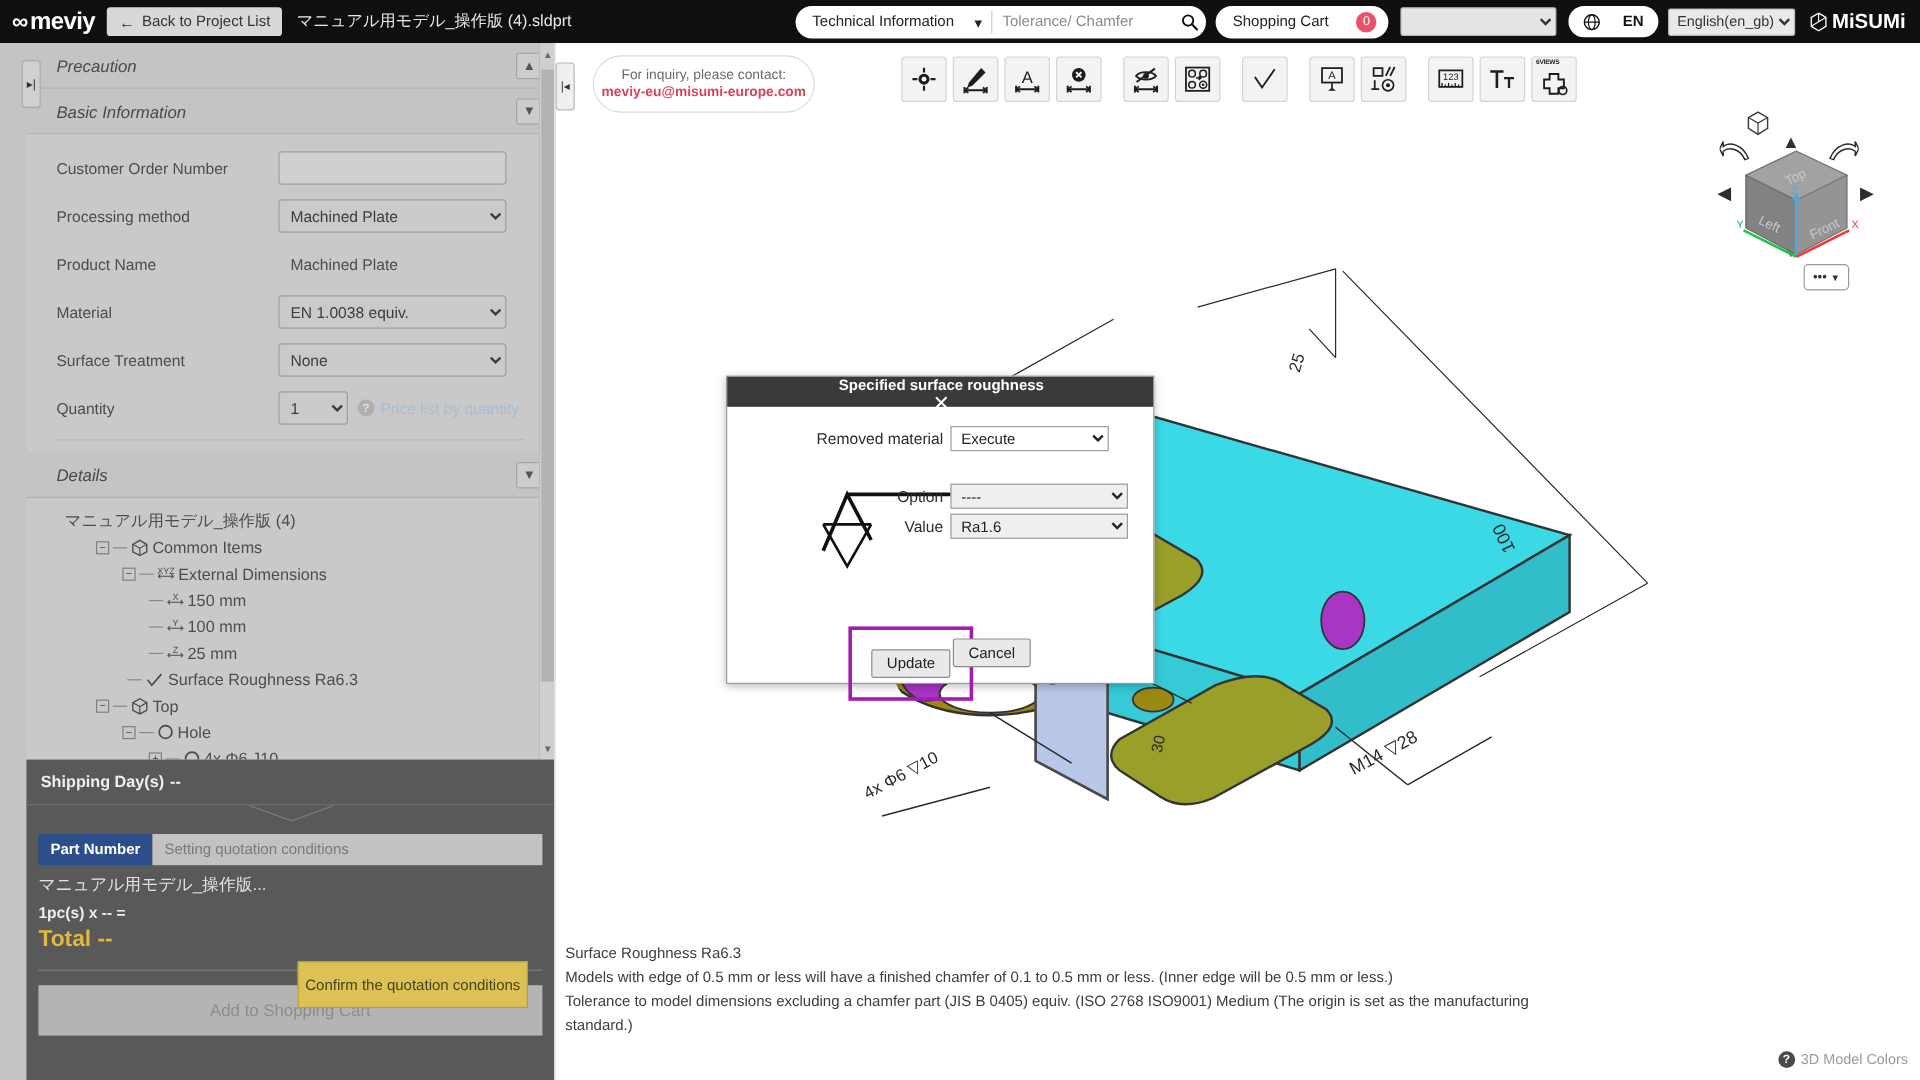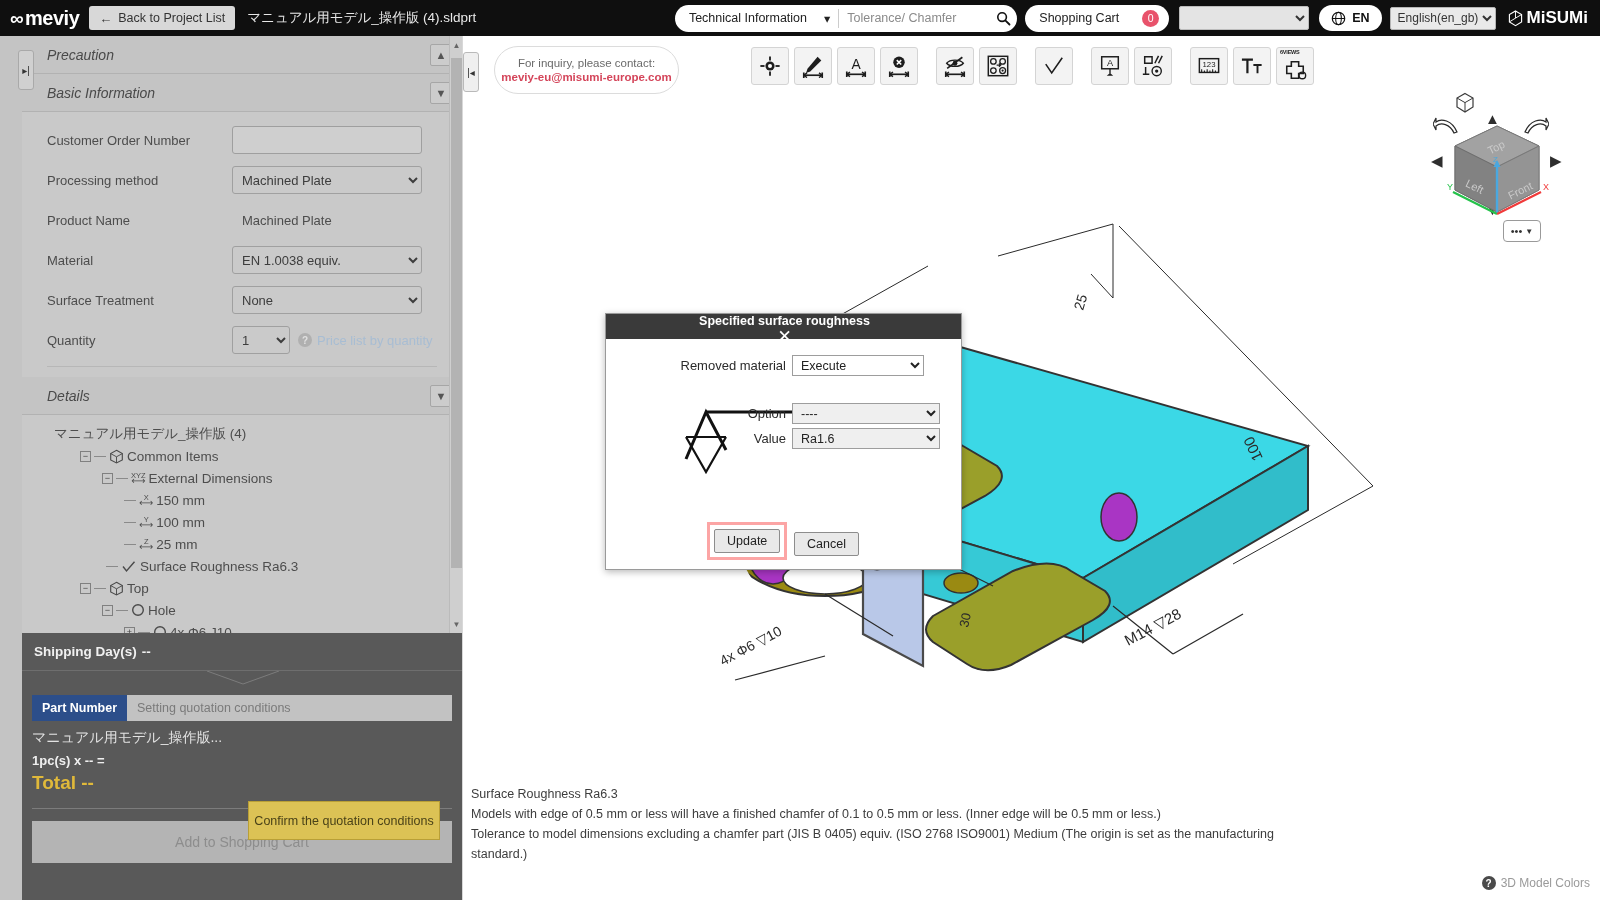--- a/index.html
+++ b/index.html
@@ -71,21 +71,21 @@
     display: flex; align-items: center; justify-content: center;
   }
   .hdr-select {
     width: 130px; height: 24px; font-size: 12px;
     background: #e4e4e4; border: 1px solid #bcbcbc; border-radius: 2px;
     font-family: "Liberation Sans", sans-serif;
     margin-right: 10px; color: #333;
   }
   .lang-pill {
     background: #fff; border-radius: 16px; height: 26px;
-    display: flex; align-items: center; gap: 6px;
+    display: flex; align-items: center; gap: 18px;
     padding: 0 12px; font-size: 12.5px; font-weight: bold; color: #111;
     cursor: pointer; margin-right: 8px;
   }
   .lang-select {
     height: 23px; font-size: 12px; background: #e9e9e9;
     border: 1px solid #b5b5b5; border-radius: 2px;
     font-family: "Liberation Sans", sans-serif; color: #333;
     margin-right: 12px; padding-left: 3px;
   }
   .misumi {
@@ -322,21 +322,21 @@
   .m-row { display: flex; align-items: center; justify-content: flex-start; }
   .m-label { font-size: 13px; color: #2b2b2b; text-align: right; }
   .m-select {
     height: 21px; font-size: 12.5px; color: #222;
     font-family: "Liberation Sans", sans-serif;
     background: #efefef; border: 1px solid #9d9d9d; padding-left: 4px;
   }
   .m-select.plain { background: #fff; border: 1px solid #9d9d9d; }
   .update-wrap {
     position: absolute; left: 101px; top: 208px;
-    border: 3px solid #fca5a5; padding: 4px;
+    border: 3px solid #a21caf; padding: 16px;
   }
   .m-btn {
     background: #e9e9e9; border: 1px solid #8d8d8d; border-radius: 2px;
     font-size: 12.5px; color: #222; padding: 4px 12px; cursor: pointer;
     font-family: "Liberation Sans", sans-serif;
   }
   .cancel-abs { position: absolute; left: 188px; top: 218px; }
 </style>
 </head>
 <body>

